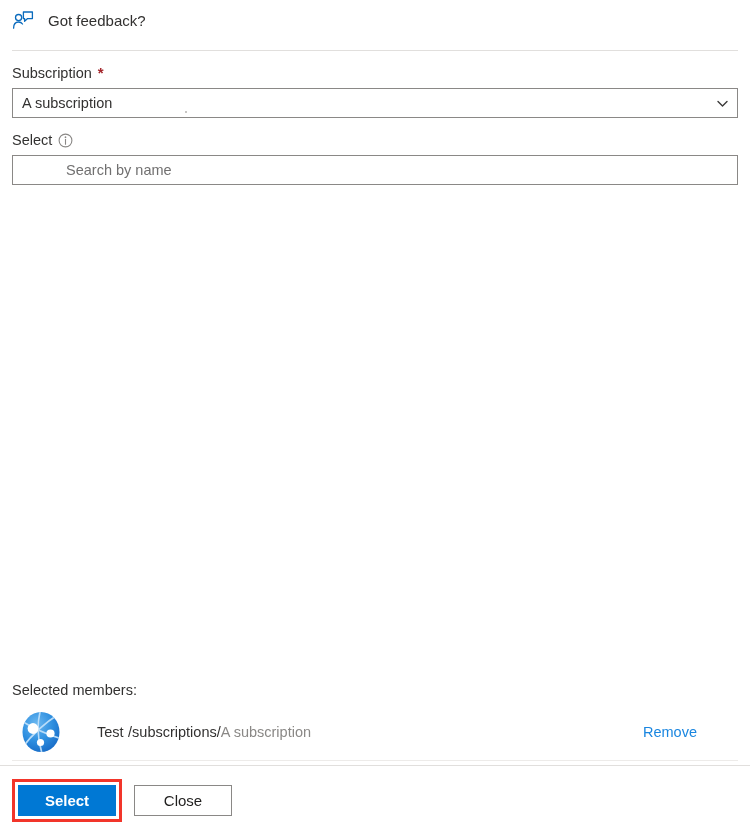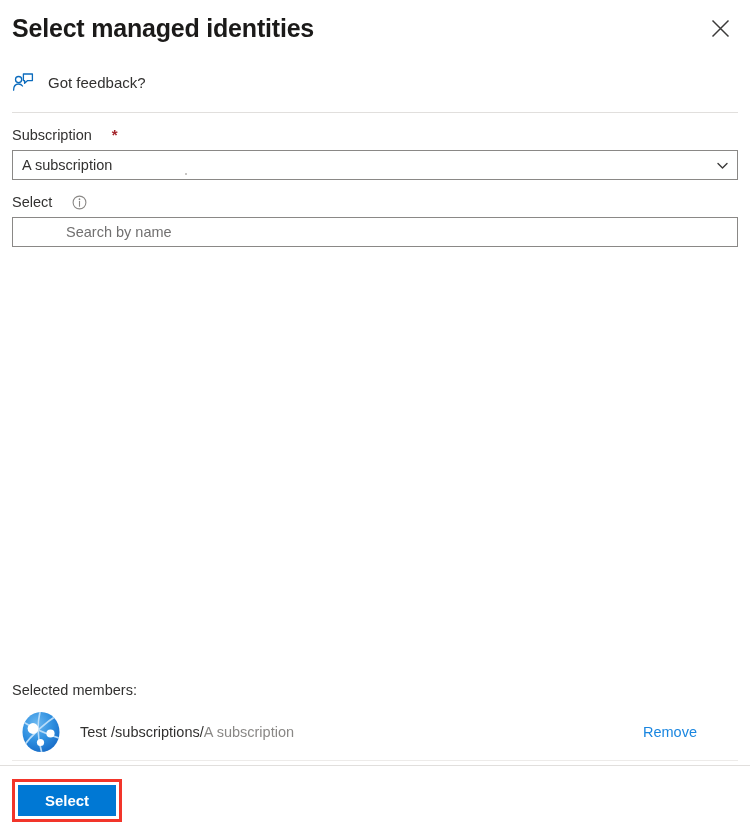--- a/index.html
+++ b/index.html
@@ -97,21 +97,21 @@
   }
   .field {
     flex: 0 0 auto;
   }
   .field-label {
     font-size: 14.5px;
     color: #323130;
     line-height: 20px;
     display: flex;
     align-items: center;
-    gap: 20px;
+    gap: 6px;
     margin: 12px 0 5px 0;
   }
   .req-star {
     color: #a4262c;
     font-size: 15px;
     line-height: 14px;
     font-weight: bold;
   }
   .info-icon {
     width: 15px;
@@ -191,21 +191,21 @@
     border-bottom: 1px solid #edebe9;
   }
   .avatar {
     width: 44px;
     height: 44px;
     flex: 0 0 44px;
     margin-left: 7px;
     display: block;
   }
   .member-text {
-    margin-left: 17px;
+    margin-left: 34px;
     flex: 1 1 auto;
     min-width: 0;
   }
   .member-name {
     font-size: 14.5px;
     color: #323130;
     line-height: 19px;
   }
   .member-sub {
     font-size: 14.5px;
@@ -266,28 +266,20 @@
     border: 1px solid #8a8886;
     font-weight: normal;
     font-size: 15px;
   }
 </style>
 </head>
 <body>
 
 <div class="dialog">
 
-  <div class="header">
-    <h1 class="title">Select managed identities</h1>
-    <button class="close-btn" aria-label="Close">
-      <svg width="19" height="19" viewBox="0 0 19 19" aria-hidden="true">
-        <path d="M1.5 1.5 L17.5 17.5 M17.5 1.5 L1.5 17.5" stroke="#3b3a39" stroke-width="1.5" fill="none"></path>
-      </svg>
-    </button>
-  </div>
 
   <div class="feedback-row">
     <span class="feedback-icon">
       <svg width="22" height="22" viewBox="0 0 22 22" aria-hidden="true">
         <circle cx="6.6" cy="7.6" r="3.1" fill="none" stroke="#0b6bbd" stroke-width="1.3"></circle>
         <path d="M1.6 18.2 C1.6 14.0 4.0 12.0 6.6 12.0 C8.2 12.0 9.6 12.7 10.5 14.0" fill="none" stroke="#0b6bbd" stroke-width="1.3" stroke-linecap="round"></path>
         <path d="M11.4 2.0 H20.4 V8.6 H15.6 L12.6 11.2 V8.6 H11.4 Z" fill="none" stroke="#0b6bbd" stroke-width="1.3" stroke-linejoin="round"></path>
       </svg>
     </span>
     <span class="feedback-label">Got feedback?</span>
@@ -369,14 +361,15 @@
         </span>
         <span class="remove-link">Remove</span>
       </div>
     </div>
   </div>
 
   <div class="footer">
     <span class="btn-highlight">
       <button class="btn btn-primary">Select</button>
     </span>
+    <button class="btn btn-secondary">Close</button>
   </div>
 </div>
 
 </body></html>

